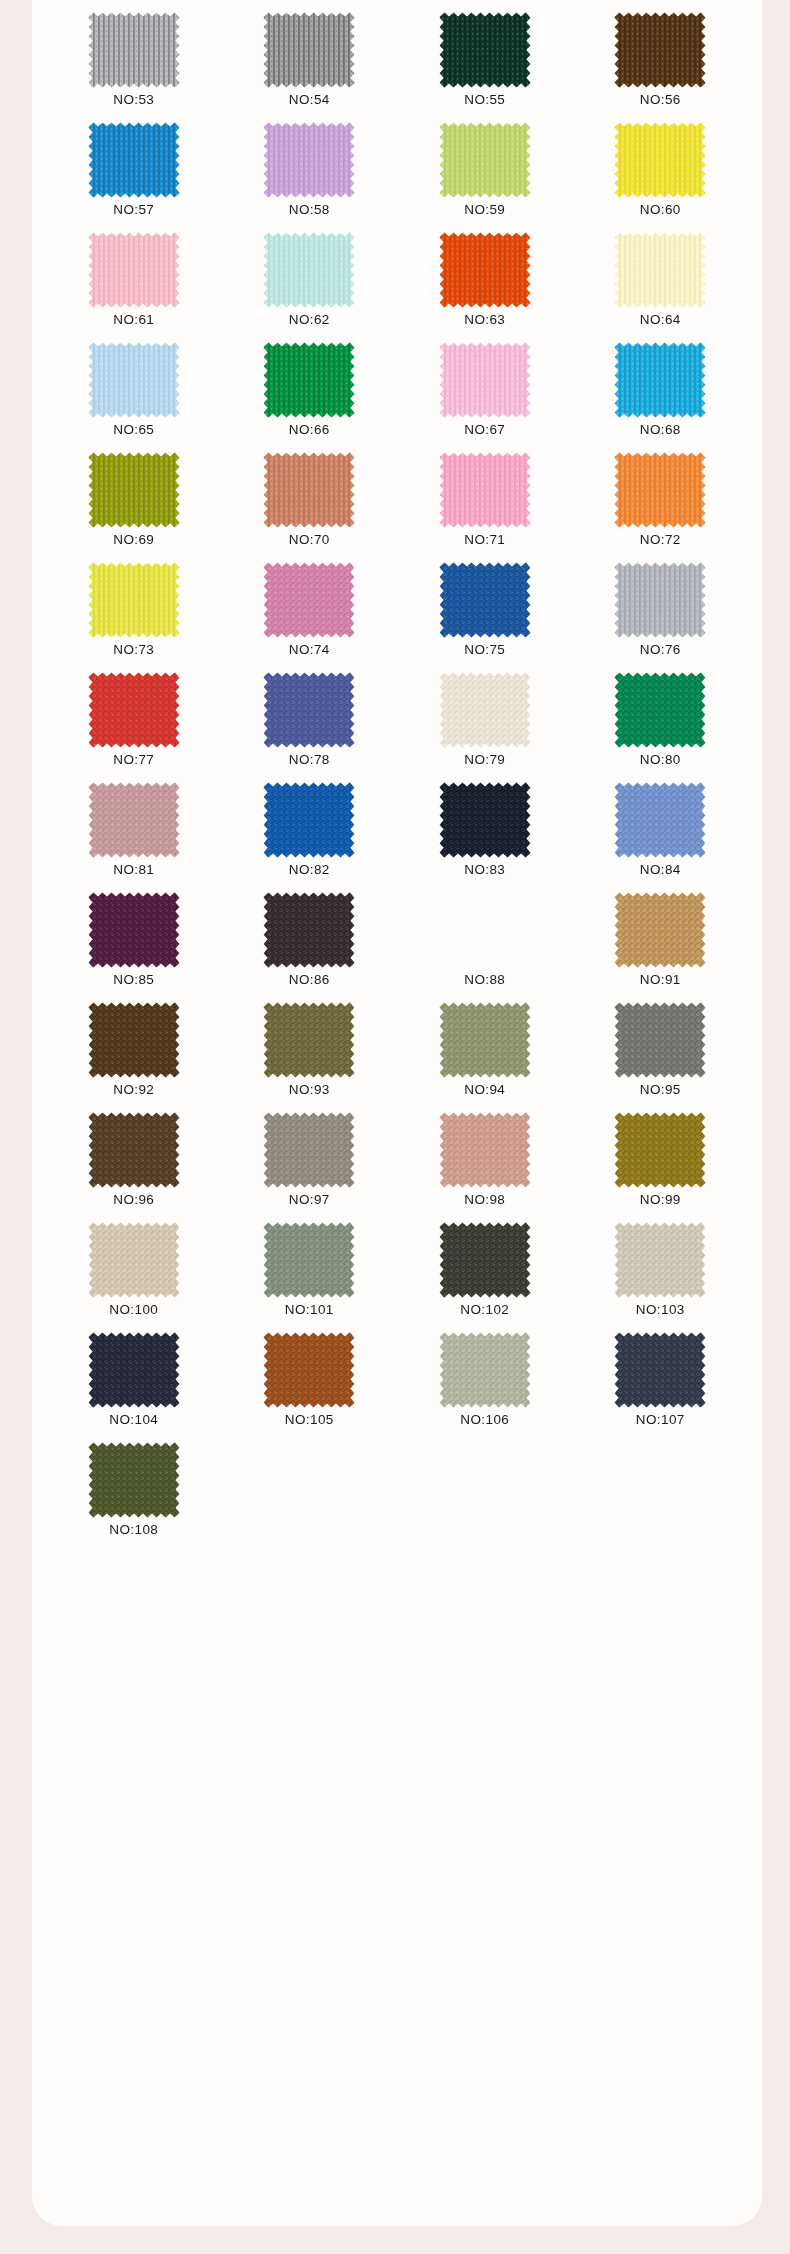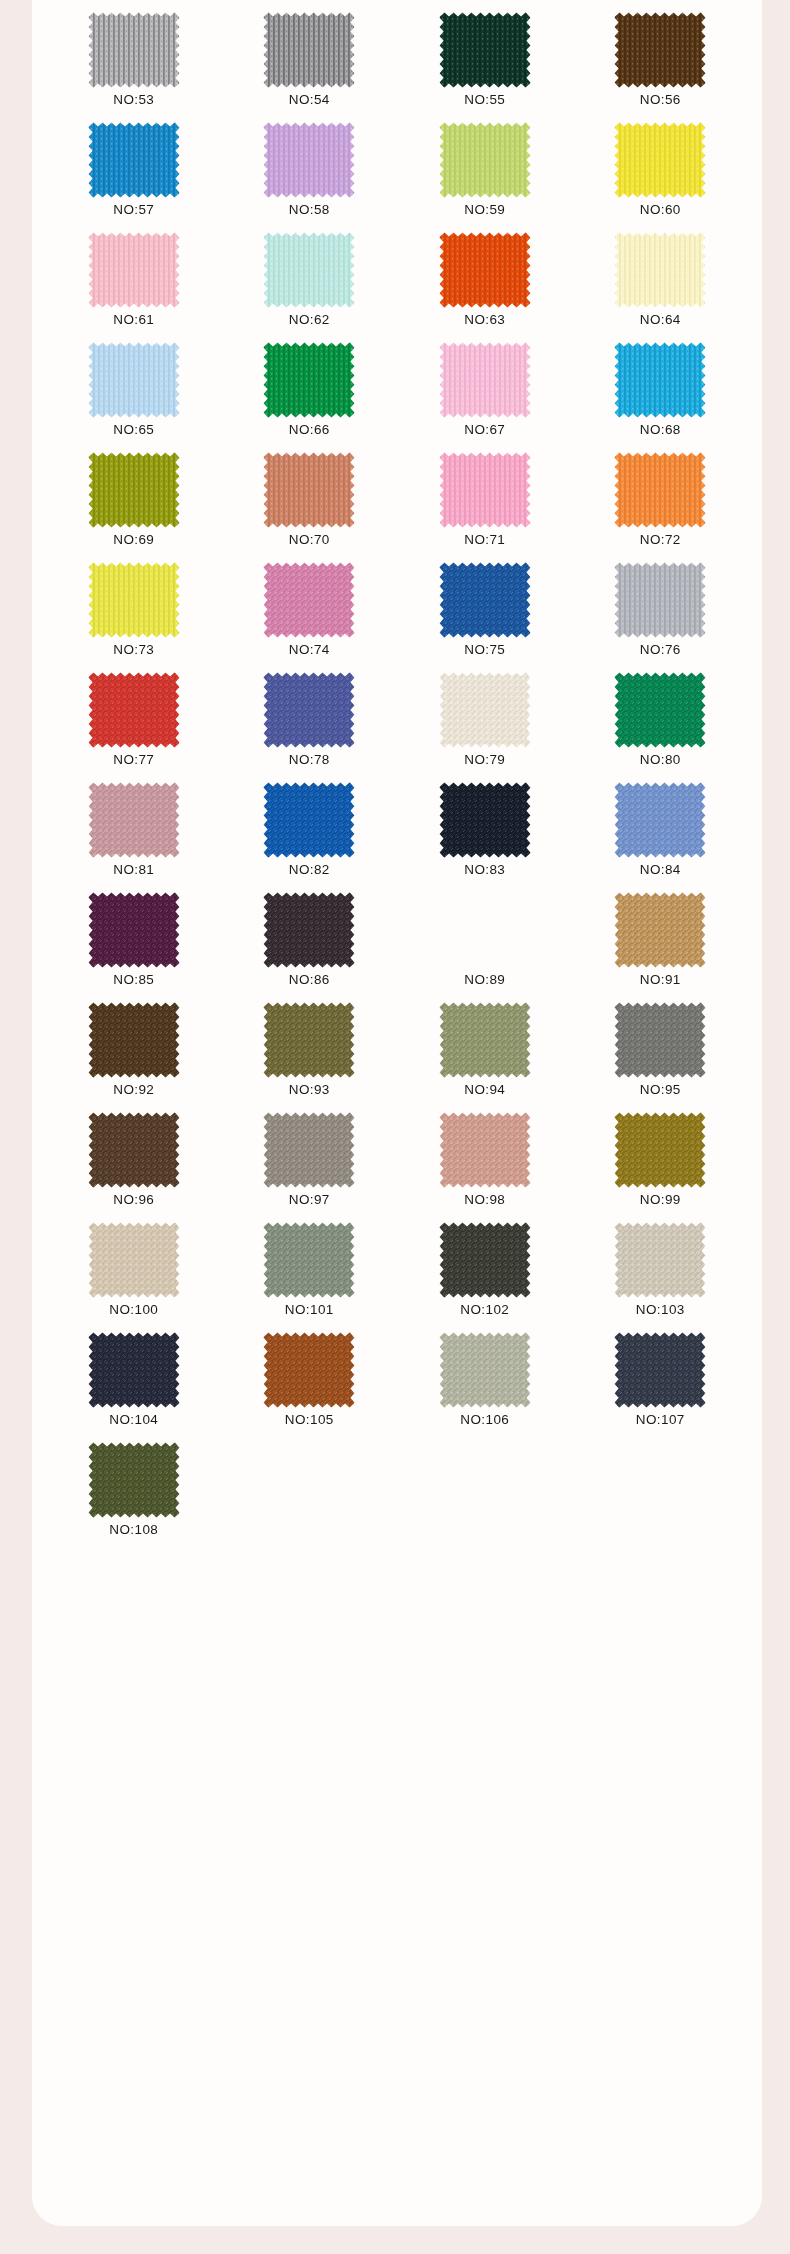--- a/index.html
+++ b/index.html
@@ -606,21 +606,21 @@
                   <path d="M-1,5 L5,-1 M1,7 L7,1 M-1,11 L11,-1" stroke="#262024" stroke-width="1.5" opacity="0.75"></path>
                   <path d="M0,2 L2,0 M4,6 L6,4" stroke="#ffffff" stroke-width="0.8" opacity="0.18"></path>
                 </pattern>
               </defs>
               <polygon points="1.00,4.60 5.50,0.60 10.00,4.60 14.50,0.60 19.00,4.60 23.50,0.60 28.00,4.60 32.50,0.60 37.00,4.60 41.50,0.60 46.00,4.60 50.50,0.60 55.00,4.60 59.50,0.60 64.00,4.60 68.50,0.60 73.00,4.60 77.50,0.60 82.00,4.60 86.50,0.60 87.40,1.00 91.40,5.63 87.40,10.25 91.40,14.88 87.40,19.50 91.40,24.13 87.40,28.75 91.40,33.38 87.40,38.00 91.40,42.63 87.40,47.25 91.40,51.88 87.40,56.50 91.40,61.13 87.40,65.75 91.40,70.38 91.00,71.40 86.50,75.40 82.00,71.40 77.50,75.40 73.00,71.40 68.50,75.40 64.00,71.40 59.50,75.40 55.00,71.40 50.50,75.40 46.00,71.40 41.50,75.40 37.00,71.40 32.50,75.40 28.00,71.40 23.50,75.40 19.00,71.40 14.50,75.40 10.00,71.40 5.50,75.40 4.60,75.00 0.60,70.38 4.60,65.75 0.60,61.13 4.60,56.50 0.60,51.88 4.60,47.25 0.60,42.63 4.60,38.00 0.60,33.38 4.60,28.75 0.60,24.13 4.60,19.50 0.60,14.88 4.60,10.25 0.60,5.63" fill="url(#w33)"></polygon>
             </svg>
           </div>
           <div class="label">NO:86</div>
         </div>
         <div class="cell empty">
-          <div class="label">NO:89</div>
+          <div class="label">NO:88</div>
         </div>
         <div class="cell">
           <div class="swatch-wrap">
             <svg class="swatch" viewBox="0 0 92 76" width="92" height="76" preserveAspectRatio="none">
               <defs>
                 <pattern id="w38" width="6" height="6" patternUnits="userSpaceOnUse">
                   <rect width="6" height="6" fill="#cda36a"></rect>
                   <path d="M-1,5 L5,-1 M1,7 L7,1 M-1,11 L11,-1" stroke="#a87f48" stroke-width="1.5" opacity="0.75"></path>
                   <path d="M0,2 L2,0 M4,6 L6,4" stroke="#ffffff" stroke-width="0.8" opacity="0.18"></path>
                 </pattern>

